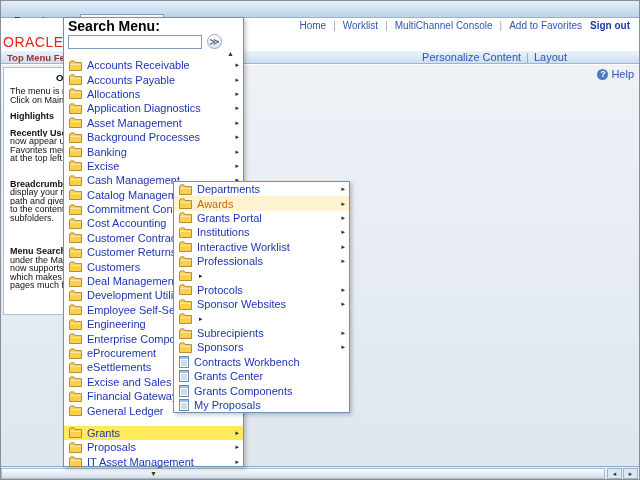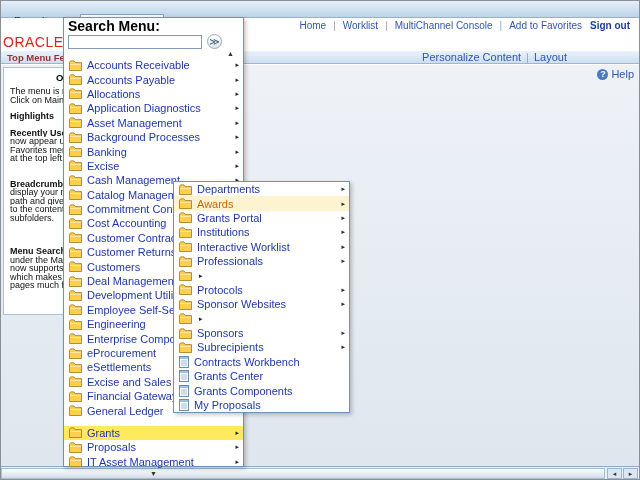--- a/index.html
+++ b/index.html
@@ -627,33 +627,33 @@
         </li>
 
         <li class="menu-item">
           <span class="icon folder">
             <svg width="13" height="11" viewBox="0 0 13 11" aria-hidden="true">
               <path d="M0.5 10.5 V2.2 L1.6 0.9 H5 L6.2 2.6 H12.5 V10.5 Z" fill="#fccf4d" stroke="#ab8322" stroke-width="0.9"></path>
               <path d="M1 4.4 H12" stroke="#ffe9a8" stroke-width="1"></path>
             </svg>
           </span>
 
+          <span class="mi-label">Subrecipients</span>
+          <span class="arrow">▸</span>
+        </li>
+
+        <li class="menu-item">
+          <span class="icon folder">
+            <svg width="13" height="11" viewBox="0 0 13 11" aria-hidden="true">
+              <path d="M0.5 10.5 V2.2 L1.6 0.9 H5 L6.2 2.6 H12.5 V10.5 Z" fill="#fccf4d" stroke="#ab8322" stroke-width="0.9"></path>
+              <path d="M1 4.4 H12" stroke="#ffe9a8" stroke-width="1"></path>
+            </svg>
+          </span>
+
           <span class="mi-label">Sponsors</span>
-          <span class="arrow">▸</span>
-        </li>
-
-        <li class="menu-item">
-          <span class="icon folder">
-            <svg width="13" height="11" viewBox="0 0 13 11" aria-hidden="true">
-              <path d="M0.5 10.5 V2.2 L1.6 0.9 H5 L6.2 2.6 H12.5 V10.5 Z" fill="#fccf4d" stroke="#ab8322" stroke-width="0.9"></path>
-              <path d="M1 4.4 H12" stroke="#ffe9a8" stroke-width="1"></path>
-            </svg>
-          </span>
-
-          <span class="mi-label">Subrecipients</span>
           <span class="arrow">▸</span>
         </li>
 
         <li class="menu-item is-page">
 
           <span class="icon pageicon">
             <svg width="10" height="12" viewBox="0 0 10 12" aria-hidden="true">
               <rect x="0.5" y="0.5" width="9" height="11" fill="#ffffff" stroke="#6b8cae"></rect>
               <rect x="1" y="1" width="8" height="2" fill="#9fc0e0"></rect>
               <path d="M2 5 H8 M2 7 H8 M2 9 H8" stroke="#88a8c8" stroke-width="0.8"></path>

